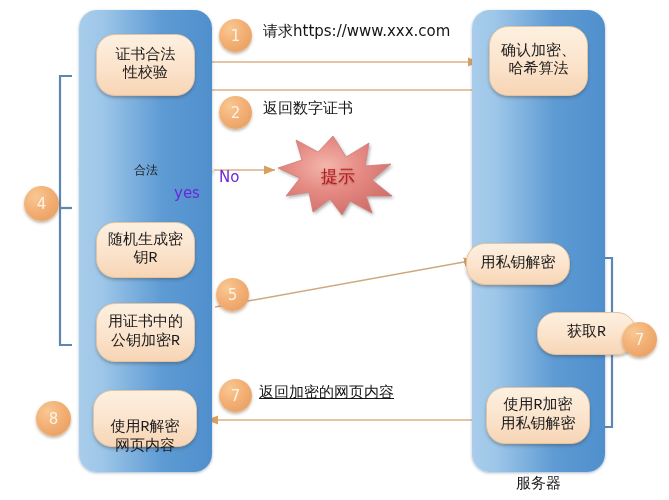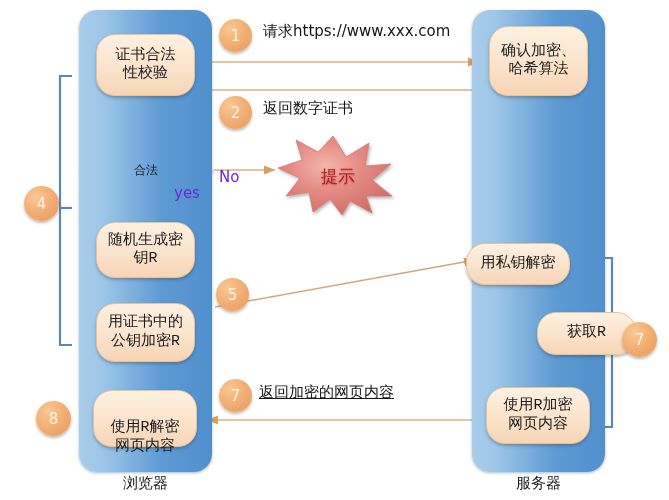--- a/index.html
+++ b/index.html
@@ -159,21 +159,20 @@
     <g filter="url(#shadow)">
       <polygon fill="url(#gBurst)" stroke="#d07b76" stroke-width="0.8" points="333,136 346,157 369,143 365,166 391,164 372,180 392,196 366,196 372,213
                 350,201 342,215 330,199 313,212 309,192 286,196 300,178 278,168 302,160
                 296,140 318,152"></polygon>
     </g>
   </svg>
 
   <div class="lane" style="left:79px;top:10px;width:133px;height:462px;"></div>
   <div class="lane" style="left:472px;top:10px;width:133px;height:462px;"></div>
 
-  <div class="lane-caption" style="left:79px;top:474px;width:133px;">浏览器</div>
   <div class="lane-caption" style="left:472px;top:474px;width:133px;">服务器</div>
 
   <div class="node" style="left:96px;top:34px;width:99px;height:62px;">
     <span style="white-space:pre-line;">证书合法
 性校验</span>
   </div>
 
   <div class="diamond-wrap" style="left:80px;top:137px;width:132px;height:66px;">
     <div class="diamond-label">合法</div>
   </div>
@@ -201,21 +200,21 @@
   <div class="node" style="left:466px;top:243px;width:104px;height:42px;">
     <span style="white-space:pre-line;">用私钥解密</span>
   </div>
 
   <div class="node" style="left:489px;top:312px;width:99px;height:43px;margin-left:48px;">
     <span style="white-space:pre-line;">获取R</span>
   </div>
 
   <div class="node" style="left:486px;top:387px;width:104px;height:57px;">
     <span style="white-space:pre-line;">使用R加密
-网页内容</span>
+用私钥解密</span>
   </div>
 
   <div class="burst-wrap" style="left:278px;top:136px;width:116px;height:80px;">
     <div class="burst-label">提示</div>
   </div>
 
   <div class="branch-label" style="left:219px;top:168px;">No</div>
   <div class="branch-label" style="left:153px;top:184px;margin-left:21px;">yes</div>
 
   <div class="msg" style="left:263px;top:99px;">返回数字证书</div>

